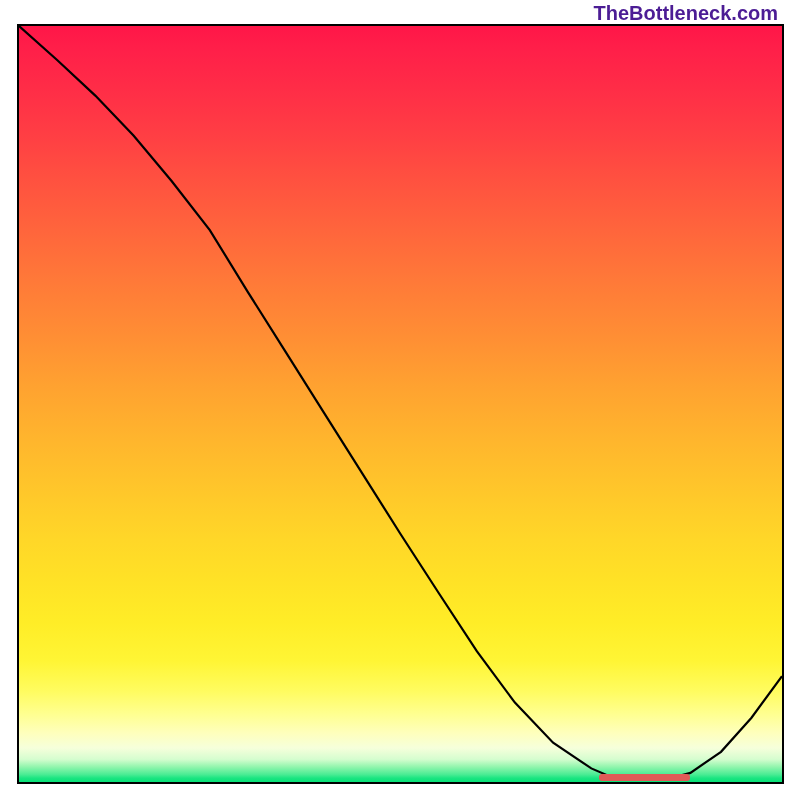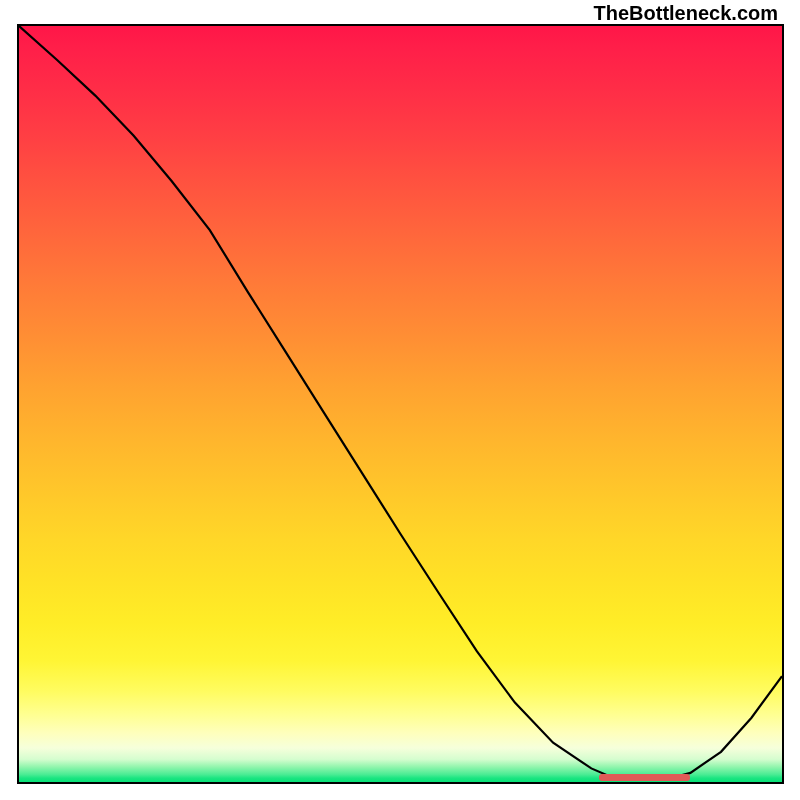--- a/index.html
+++ b/index.html
@@ -9,21 +9,21 @@
     background: #ffffff;
     position: relative;
     font-family: Arial, sans-serif;
   }
   .watermark {
     position: absolute;
     top: 2px;
     right: 22px;
     font-size: 20px;
     font-weight: bold;
-    color: #000000;
+    color: #4c1d95;
     font-family: Arial, sans-serif;
   }
   .plot-area {
     position: absolute;
     top: 24px;
     left: 17px;
     width: 767px;
     height: 760px;
     border: 2px solid #000000;
     overflow: hidden;

